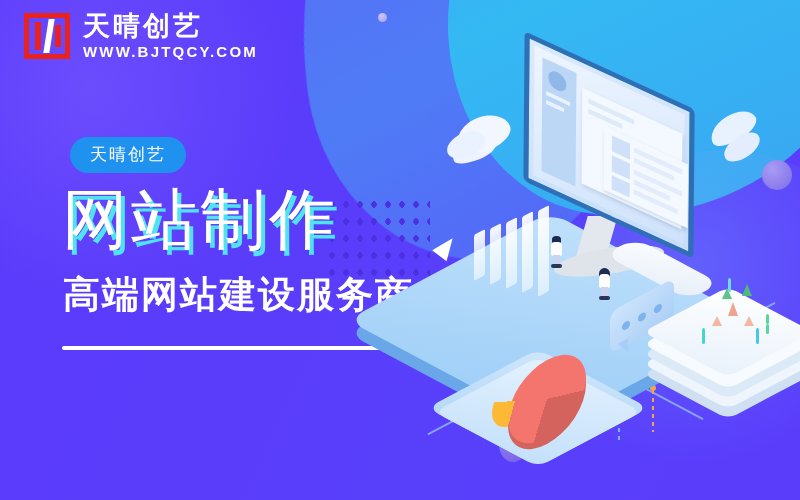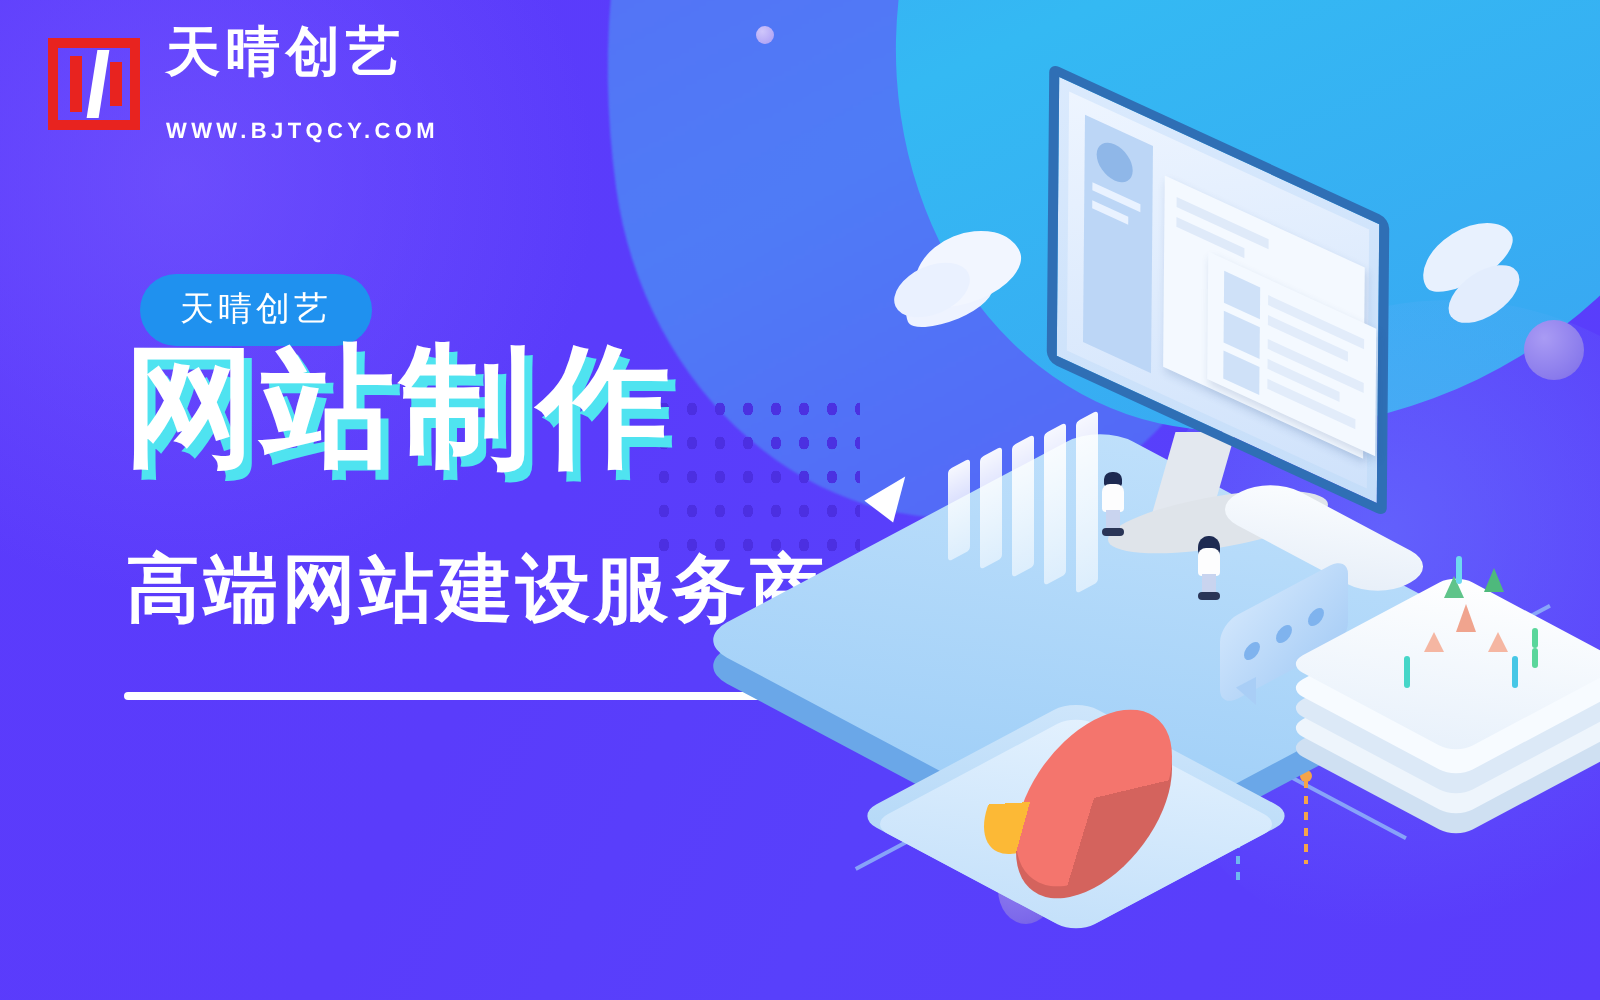--- a/index.html
+++ b/index.html
@@ -55,27 +55,27 @@
   
   .logo{position:absolute;left:24px;top:12px;display:flex;align-items:center;gap:13px;}
   .logo-mark{position:relative;width:46px;height:46px;}
   .logo-mark .frame{position:absolute;inset:0;border:5px solid #e8231f;}
   .logo-mark .bar1{position:absolute;left:11px;top:9px;width:6px;height:28px;background:#e8231f;}
   .logo-mark .bar2{position:absolute;left:22px;top:6px;width:6px;height:34px;background:#fff;
      transform:skewX(-9deg);}
   .logo-mark .bar3{position:absolute;left:31px;top:12px;width:6px;height:22px;background:#e8231f;}
   .logo-text{display:flex;flex-direction:column;}
   .logo-cn{color:#fff;font-size:27px;font-weight:bold;letter-spacing:3px;line-height:1.05;}
-  .logo-url{color:#fff;font-size:11px;font-weight:bold;letter-spacing:2.2px;margin-top:20px;}
+  .logo-url{color:#fff;font-size:15px;font-weight:bold;letter-spacing:2.2px;margin-top:3px;}
   
   .badge{position:absolute;left:70px;top:137px;
     background:#1f91ef;color:#fff;border-radius:18px;
     padding:6px 20px 7px;font-size:17px;letter-spacing:2px;font-weight:500;}
-  .headline{position:absolute;left:62px;top:170px;
-    font-size:66px;font-weight:bold;color:#fff;letter-spacing:3px;line-height:1;
+  .headline{position:absolute;left:62px;top:186px;
+    font-size:66px;font-weight:normal;color:#fff;letter-spacing:3px;line-height:1;
     text-shadow:4px 5px 0 #4fe3f0;}
   .subhead{position:absolute;left:63px;top:276px;
     font-size:37px;font-weight:bold;color:#fff;letter-spacing:2px;line-height:1;}
   .rule{position:absolute;left:62px;top:346px;width:322px;height:4px;background:#fff;border-radius:2px;}
   .rule-kick{position:absolute;left:380px;top:300px;width:4px;height:50px;background:#fff;
      transform:rotate(37deg);transform-origin:bottom center;border-radius:2px;}
   
   .arrow-shaft{position:absolute;left:420px;top:243px;width:4px;height:112px;background:#fff;
     transform:rotate(37deg);transform-origin:bottom center;border-radius:2px;}
   .arrow-head{position:absolute;left:437px;top:236px;width:0;height:0;

